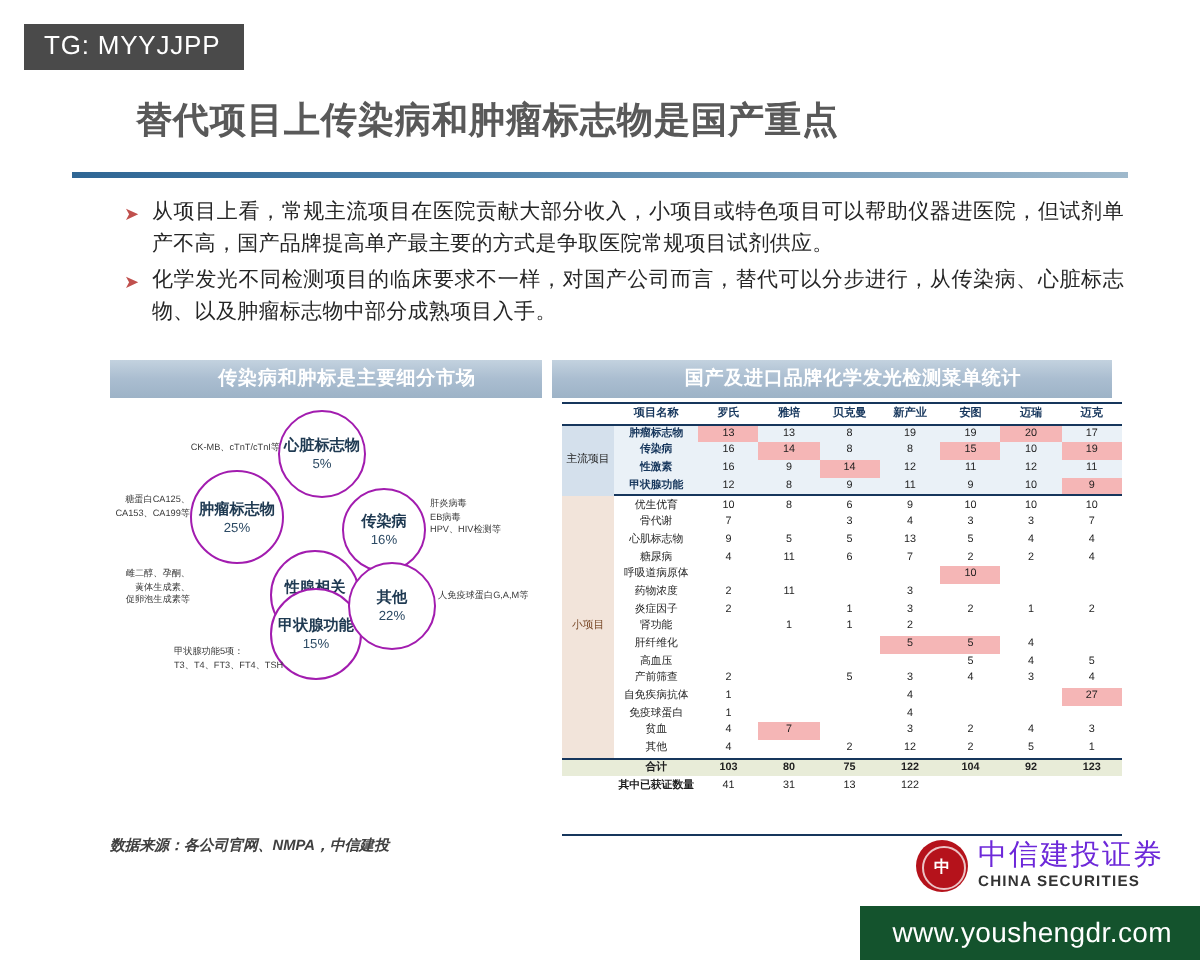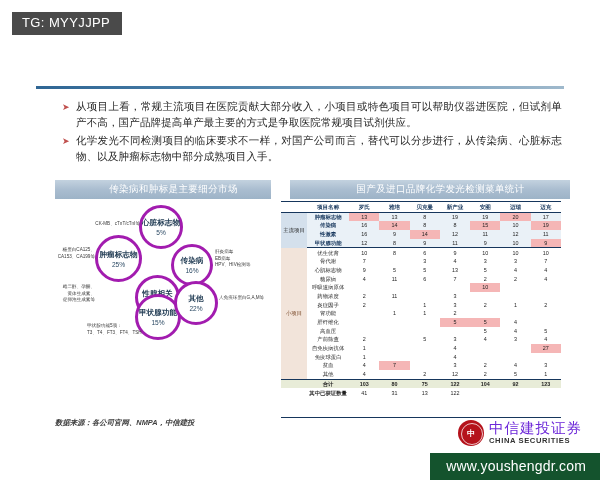--- a/index.html
+++ b/index.html
@@ -49,37 +49,37 @@
   }
   .bullet-text {
     font-size: 10.5px; line-height: 15.5px; color: #262626;
     text-align: justify; letter-spacing: .15px;
   }
 
   
   .panel-head {
     position: absolute; height: 19px;
     background: linear-gradient(to bottom, #c3d2df 0%, #aabdd0 50%, #9db3c7 100%);
-    color: #ffffff; font-size: 9.5px; font-weight: normal;
+    color: #ffffff; font-size: 9.5px; font-weight: bold;
     display: flex; align-items: center; justify-content: center;
     letter-spacing: .4px;
     padding-left: 21px;
   }
   #head-left  { left: 55px;  top: 180px; width: 216px; }
-  #head-right { left: 290px; top: 180px; width: 280px; }
+  #head-right { left: 276px; top: 180px; width: 280px; }
 
   
   .diagram {
     position: absolute; left: 55px; top: 199px;
     width: 216px; height: 200px;
     background: #ffffff;
   }
   .node {
     position: absolute;
-    border: 3px solid #a21caf;
+    border: 1px solid #a21caf;
     border-radius: 50%;
     background: #ffffff;
     display: flex; flex-direction: column;
     align-items: center; justify-content: center;
     color: #1f3a52; text-align: center;
   }
   .node .nm { font-size: 7.6px; font-weight: bold; line-height: 9px; }
   .node .pc { font-size: 6.6px; margin-top: 2px; color: #2c4a64; }
   .note {
     position: absolute; font-size: 4.6px; line-height: 6.5px;
@@ -165,20 +165,21 @@
     letter-spacing: .2px;
   }
 </style>
 </head>
 <body>
 
 <div id="slide">
 
   <div class="tg-tag">TG: MYYJJPP</div>
 
+  <div class="slide-title">替代项目上传染病和肿瘤标志物是国产重点</div>
   <div class="title-rule"></div>
 
   <div class="bullets">
     <div class="bullet-row">
       <span class="bullet-mark">➤</span>
       <span class="bullet-text">从项目上看，常规主流项目在医院贡献大部分收入，小项目或特色项目可以帮助仪器进医院，但试剂单产不高，国产品牌提高单产最主要的方式是争取医院常规项目试剂供应。</span>
     </div>
     <div class="bullet-row">
       <span class="bullet-mark">➤</span>
       <span class="bullet-text">化学发光不同检测项目的临床要求不一样，对国产公司而言，替代可以分步进行，从传染病、心脏标志物、以及肿瘤标志物中部分成熟项目入手。</span>

